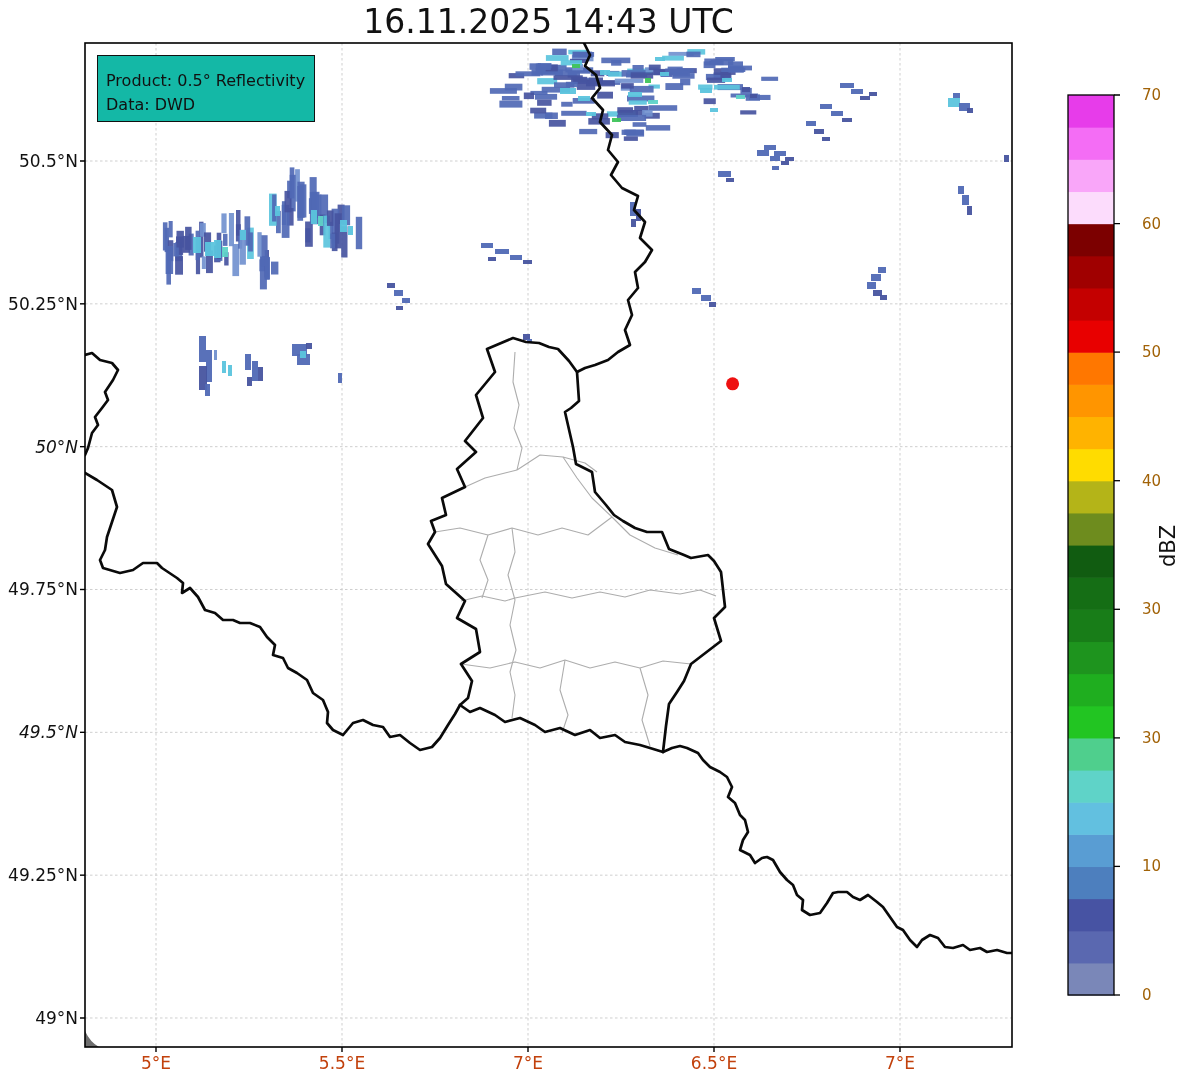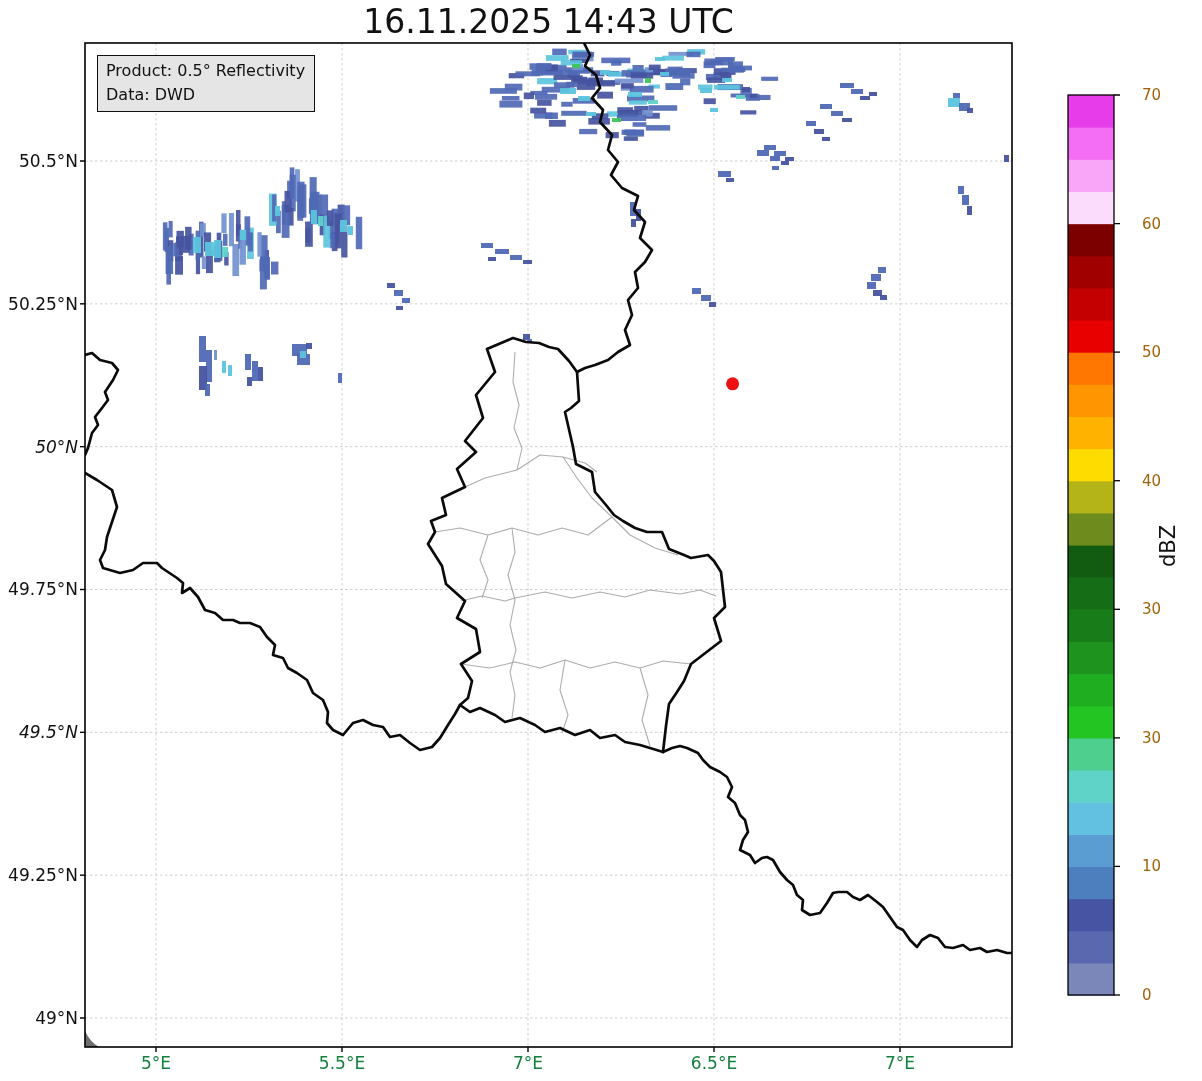--- a/index.html
+++ b/index.html
@@ -6,27 +6,27 @@
   .fig{
     position:relative;width:1202px;height:1081px;background:#ffffff;
     font-family:"DejaVu Sans",sans-serif;overflow:hidden;color:#111;border-radius:19px;
   }
   .title{
     position:absolute;left:85px;top:2px;width:927px;text-align:center;
     font-size:33px;line-height:40px;color:#111;white-space:nowrap;
   }
   .map-svg{position:absolute;left:0;top:0;}
   .info-box{
-    position:absolute;left:97px;top:55px;background:#e5e5e5;
-    border:1.5px solid #111;padding:3px 9px 4px 8px;font-size:16px;line-height:24px;
+    position:absolute;left:97px;top:55px;background:#14b8a6;
+    border:1.5px solid #111;padding:13px 9px 4px 8px;font-size:16px;line-height:24px;
     z-index:5;
   }
   .tick-label-x{
     position:absolute;font-size:17px;transform:translateX(-50%);
-    top:1053px;white-space:nowrap;color:#15803d;
+    top:1053px;white-space:nowrap;color:#c2410c;
   }
   .tick-label-y{
     position:absolute;font-size:17px;transform:translate(-100%,-50%);
     left:78px;white-space:nowrap;color:#111;
   }
   .cbar-tick-label{
     position:absolute;left:1122px;font-size:15px;transform:translateY(-52%);
     white-space:nowrap;color:#a16207;margin-left:20px;
   }
   .cbar-unit{

